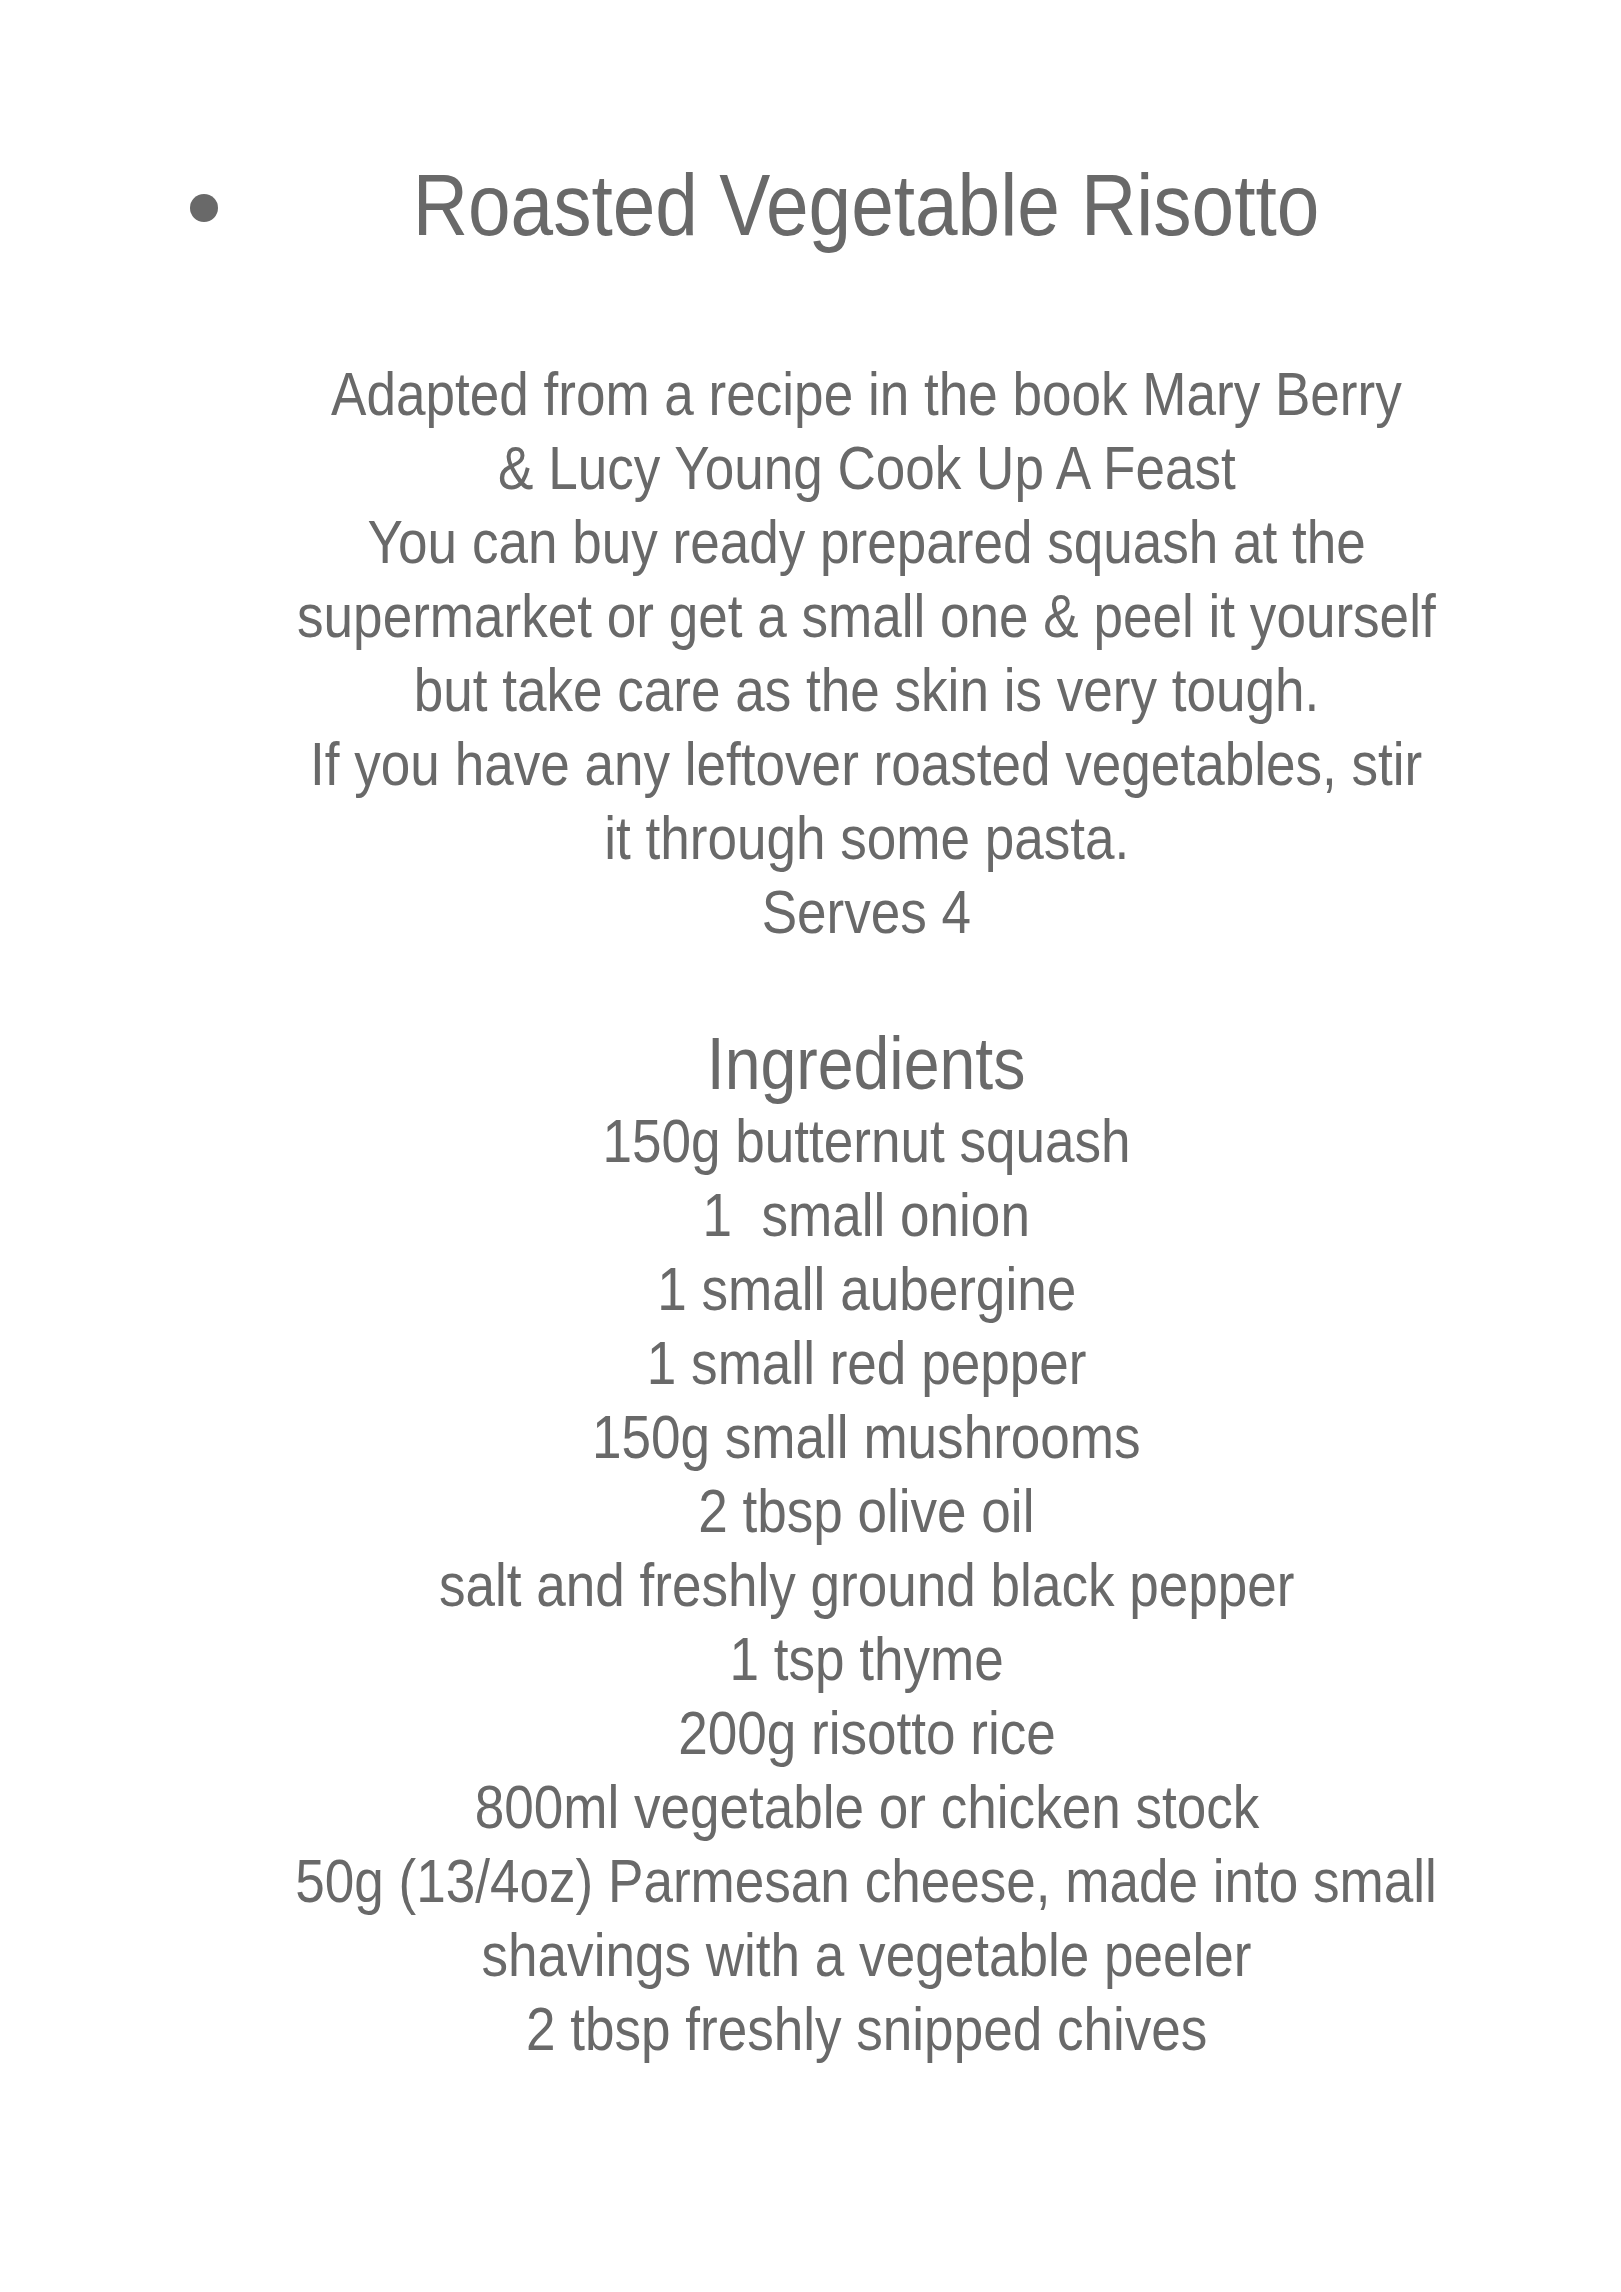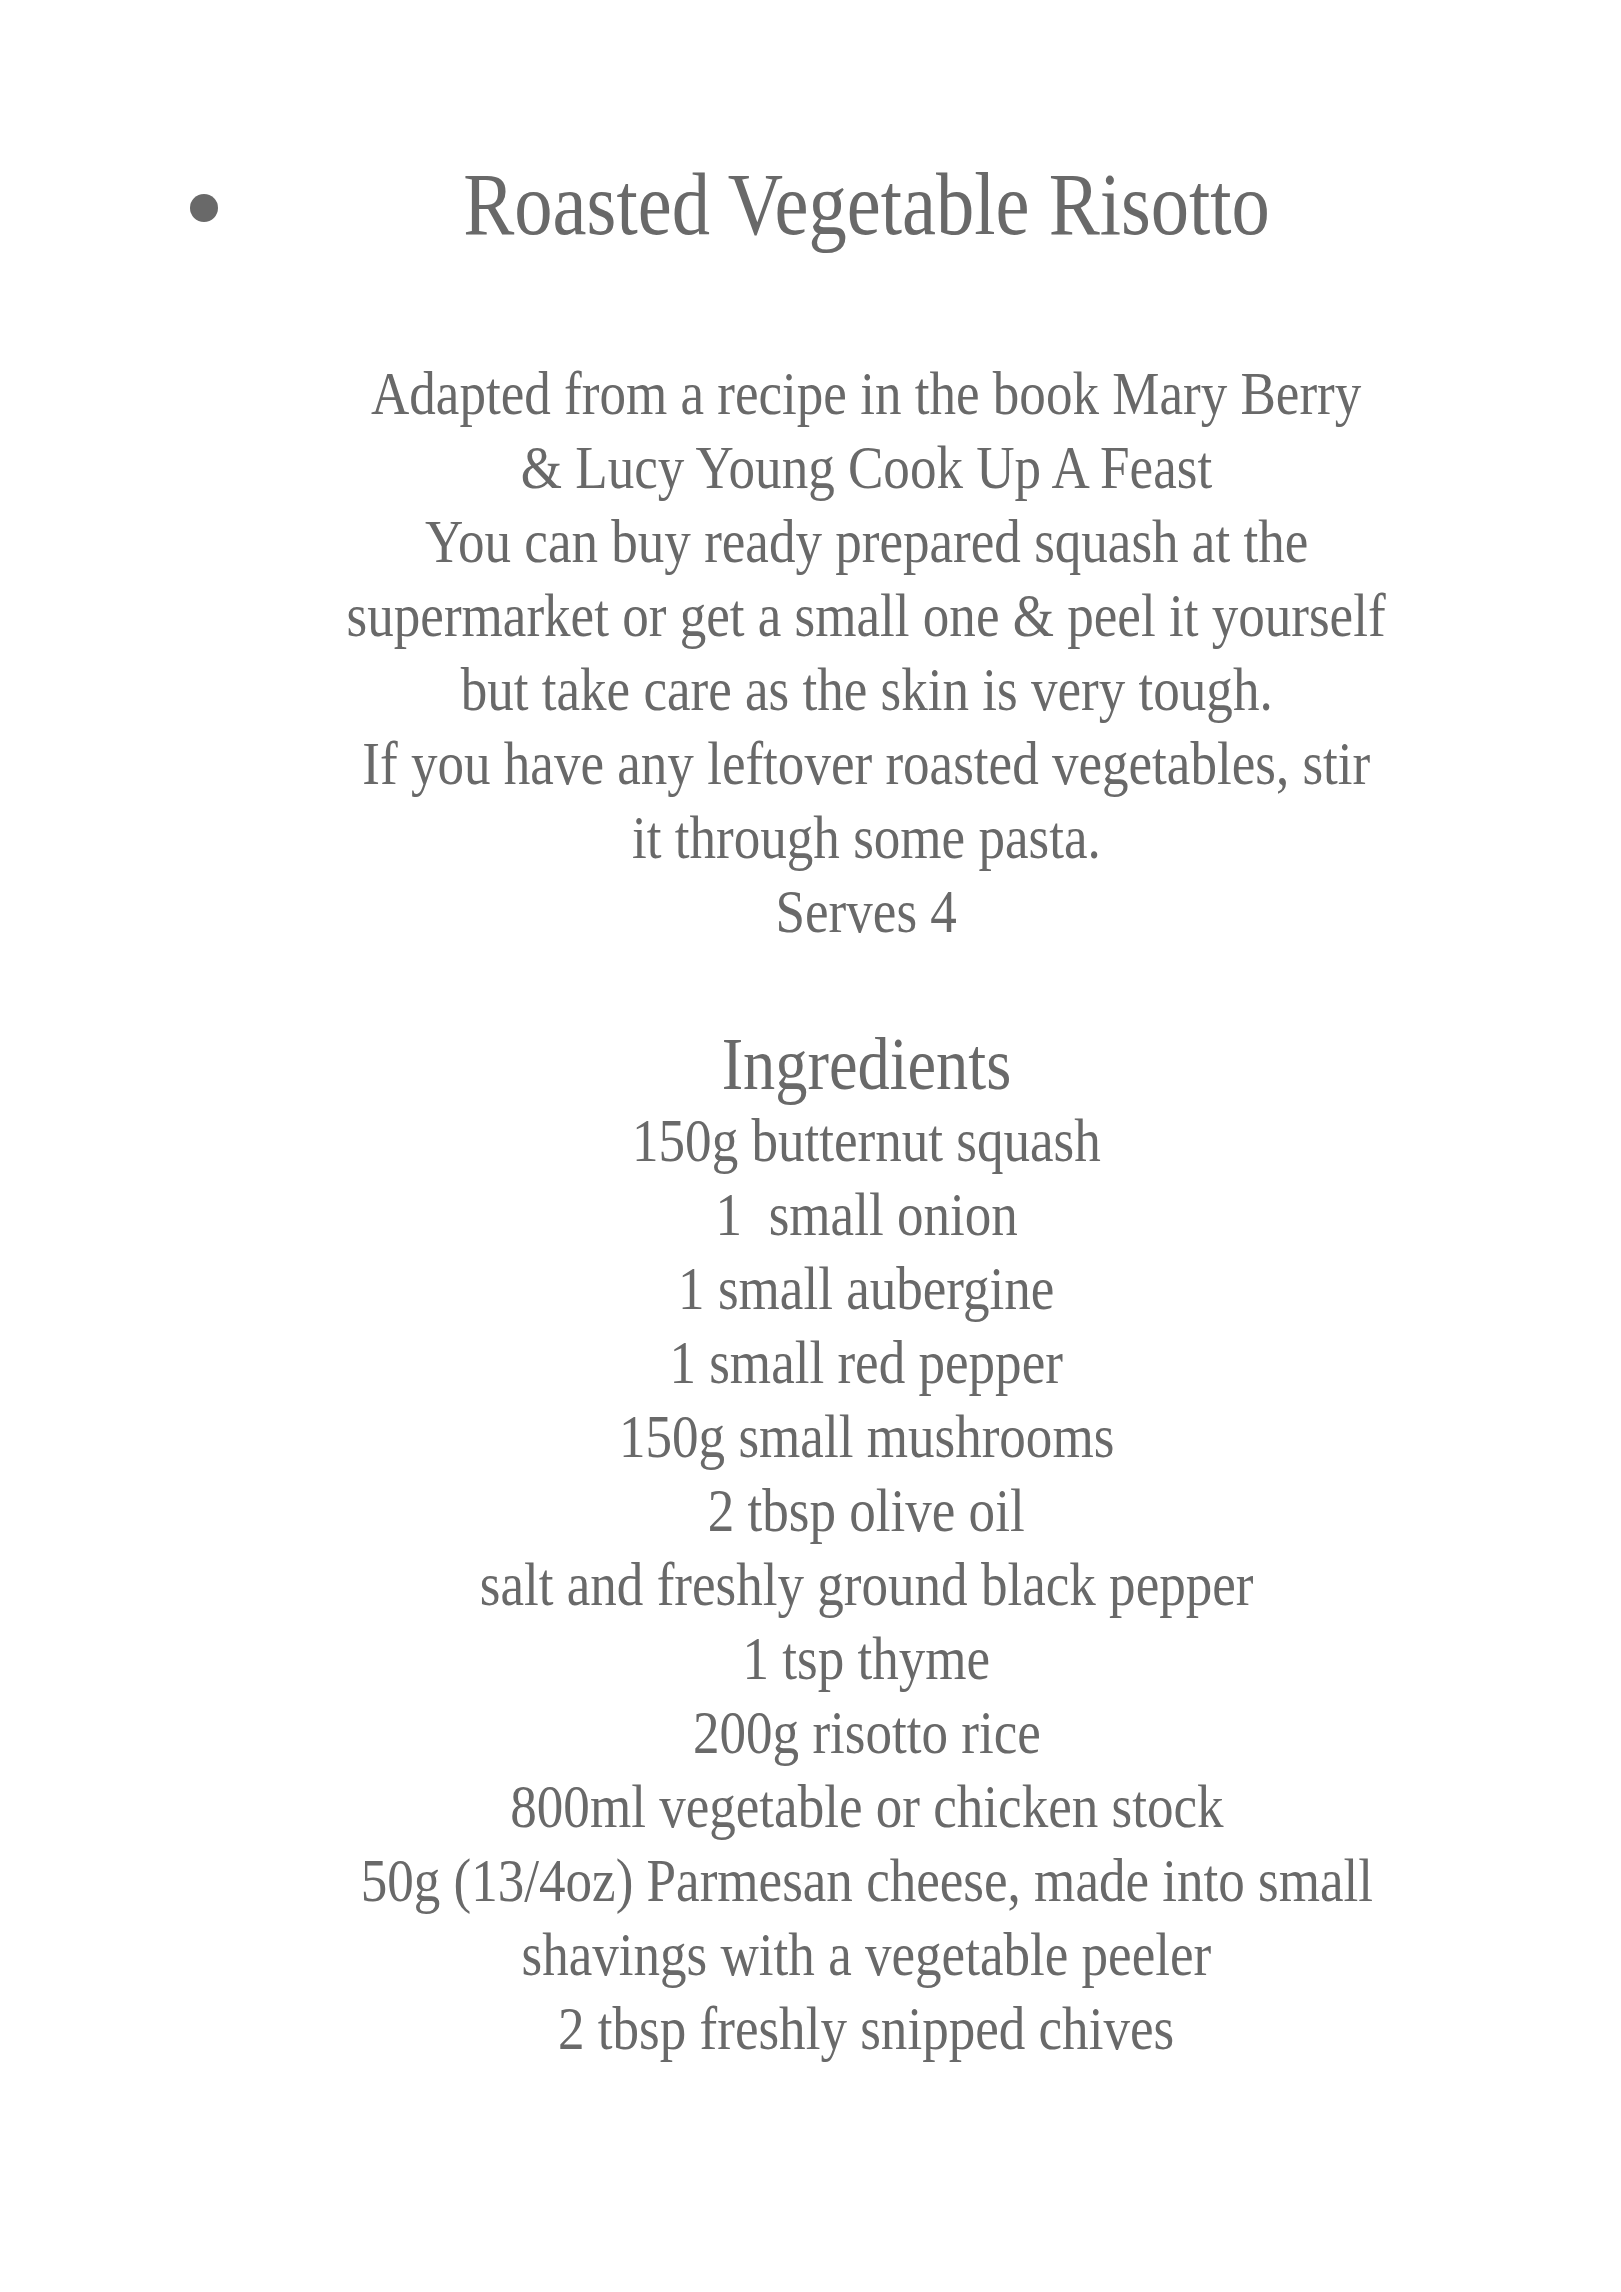--- a/index.html
+++ b/index.html
@@ -7,21 +7,21 @@
     margin: 0;
     padding: 0;
     background: #ffffff;
   }
   .page {
     position: relative;
     width: 1621px;
     height: 2293px;
     background: #ffffff;
     color: #696969;
-    font-family: Liberation Serif, serif;
+    font-family: Liberation Sans, sans-serif;
     overflow: hidden;
   }
   
   .bullet {
     position: absolute;
     left: 190px;
     top: 194px;
     width: 28px;
     height: 28px;
     border-radius: 50%;

